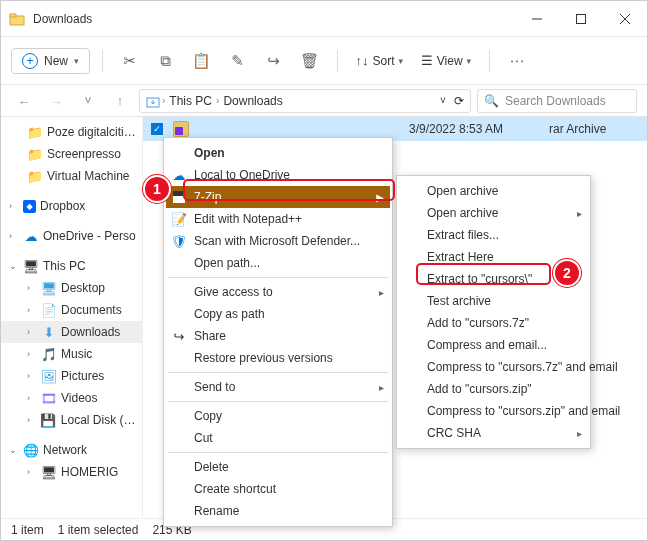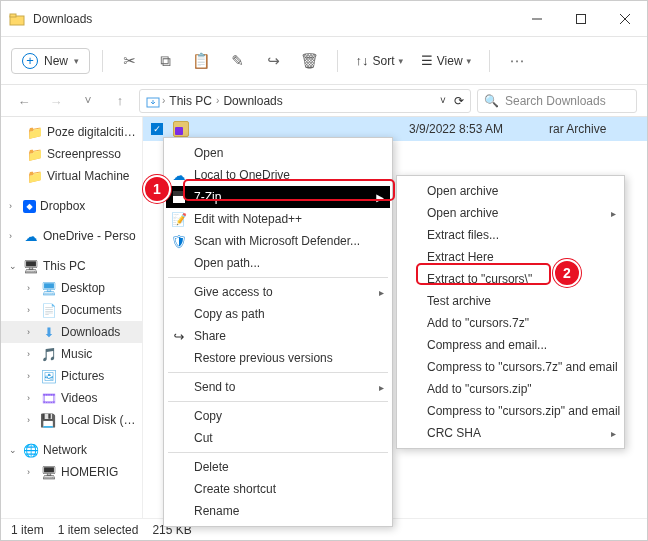--- a/index.html
+++ b/index.html
@@ -40,27 +40,27 @@
 .col-type{width:90px}
 .list{flex:1;position:relative}
 .row{height:24px;display:flex;align-items:center;padding:0 8px;gap:10px}
 .row.sel{background:#cce8ff}
 .row .cb{width:12px;height:12px;border:1px solid #0078d4;background:#0078d4;color:#fff;display:flex;align-items:center;justify-content:center;font-size:9px}
 .row .fic{width:16px;height:16px;background:#e6c76e;border:1px solid #c9a94a;border-radius:2px;position:relative}
 .row .fic::after{content:"";position:absolute;bottom:1px;left:1px;width:8px;height:8px;background:#7b2ee6;border-radius:1px}
 .status{height:22px;border-top:1px solid #eee;background:#fff;display:flex;align-items:center;padding:0 10px;gap:14px;color:#555}
 .menu{position:absolute;background:#fff;border:1px solid #ccc;box-shadow:2px 2px 8px rgba(0,0,0,.2);padding:4px 2px}
 .menu .mrow{height:22px;display:flex;align-items:center;padding:0 22px 0 28px;gap:8px;white-space:nowrap;position:relative}
-.menu .mrow.hl{background:#000000;color:#fff}
+.menu .mrow.hl{background:#a16207;color:#fff}
 .menu .mrow.hl *{color:#fff}
 .menu .mrow .mi{position:absolute;left:5px;width:16px;height:16px;display:flex;align-items:center;justify-content:center;font-size:13px}
 .menu .mrow .arr{position:absolute;right:6px;font-size:10px;color:#666}
 .menu .mrow.hl .arr{color:#fff}
 .menu .msep{height:1px;background:#ddd;margin:3px 2px}
-.menu .bold{font-weight:400}
+.menu .bold{font-weight:700}
 .annot{position:absolute;width:28px;height:28px;border-radius:50%;background:#e81123;color:#fff;border:2px solid #fff;display:flex;align-items:center;justify-content:center;font-size:14px;font-weight:bold;box-shadow:0 0 0 1px #e81123}
 .hlbox{position:absolute;border:2px solid #e81123;border-radius:5px;pointer-events:none}
 svg{display:block}
 </style>
 </head>
 <body>
 
 <div class="titlebar">
  <span class="icon">
       <svg width="16" height="16">
@@ -296,21 +296,21 @@
           </div>
     <div class="mrow">
             <span>Create shortcut</span>
           </div>
     <div class="mrow">
             <span>Rename</span>
           </div>
 
    </div>
 
-   <div class="menu" style="left:253px;top:58px;width:229px">
+   <div class="menu" style="left:253px;top:58px;width:195px">
     <div class="mrow">
             <span>Open archive</span>
           </div>
     <div class="mrow">
             <span>Open archive</span>
             <span class="arr">▸</span>
           </div>
     <div class="mrow">
             <span>Extract files...</span>
           </div>

